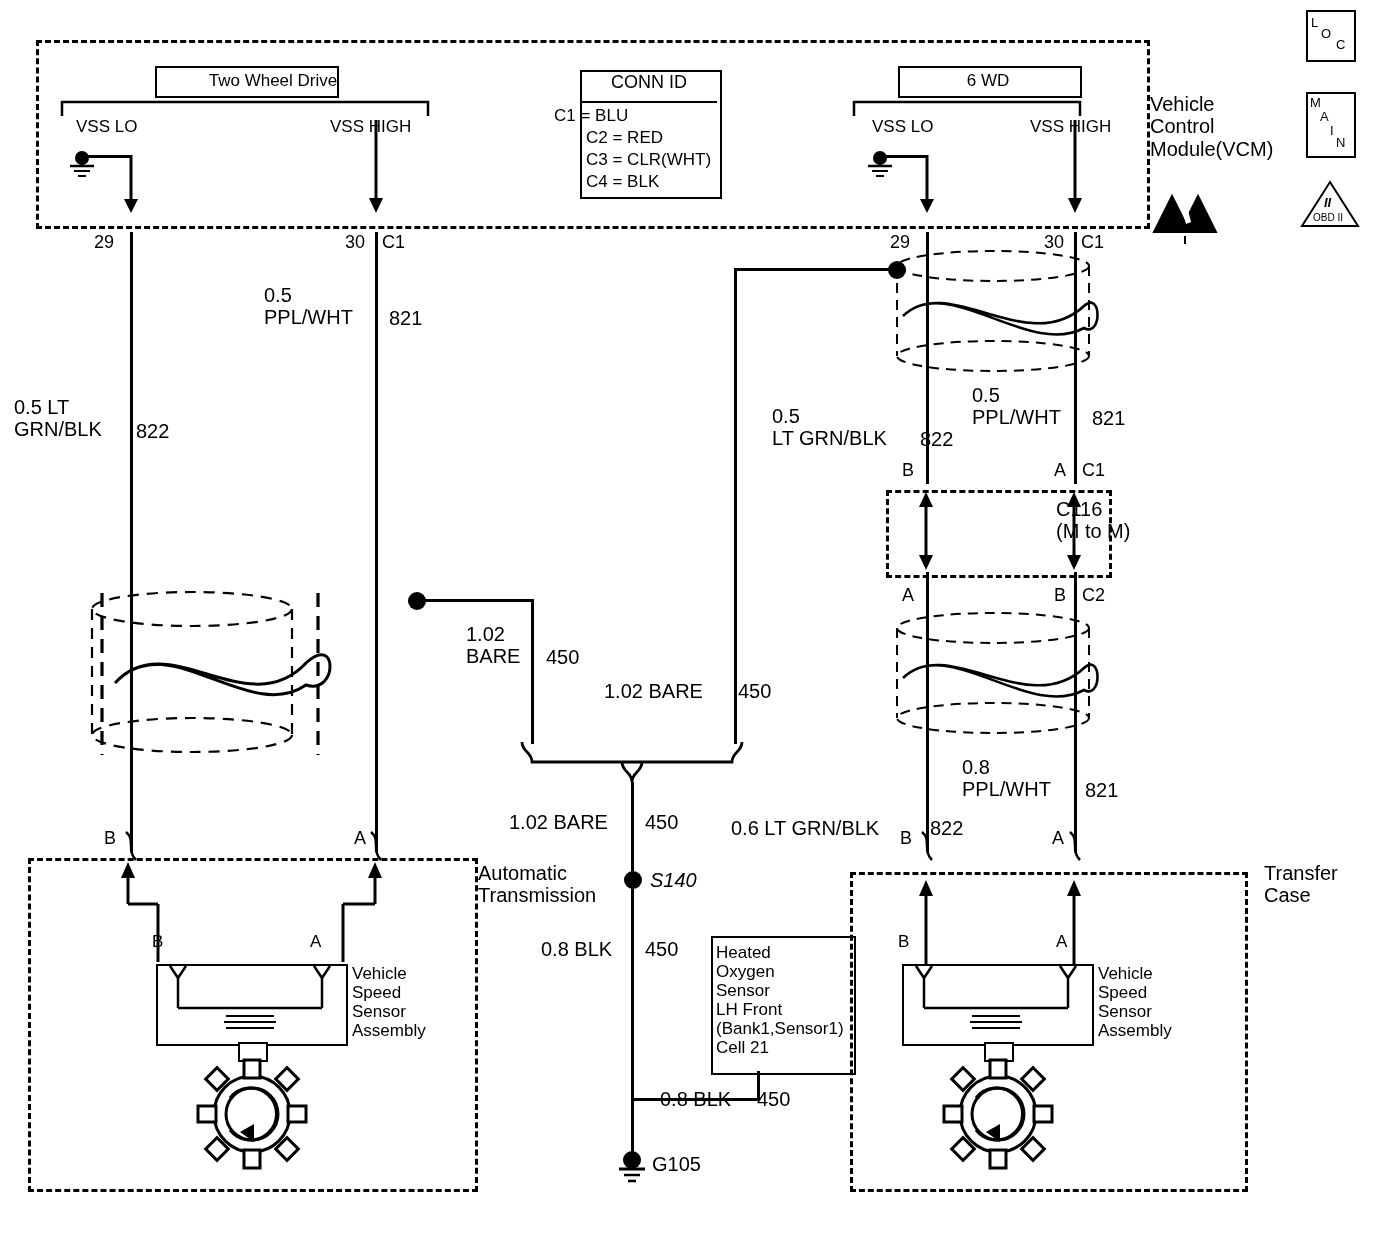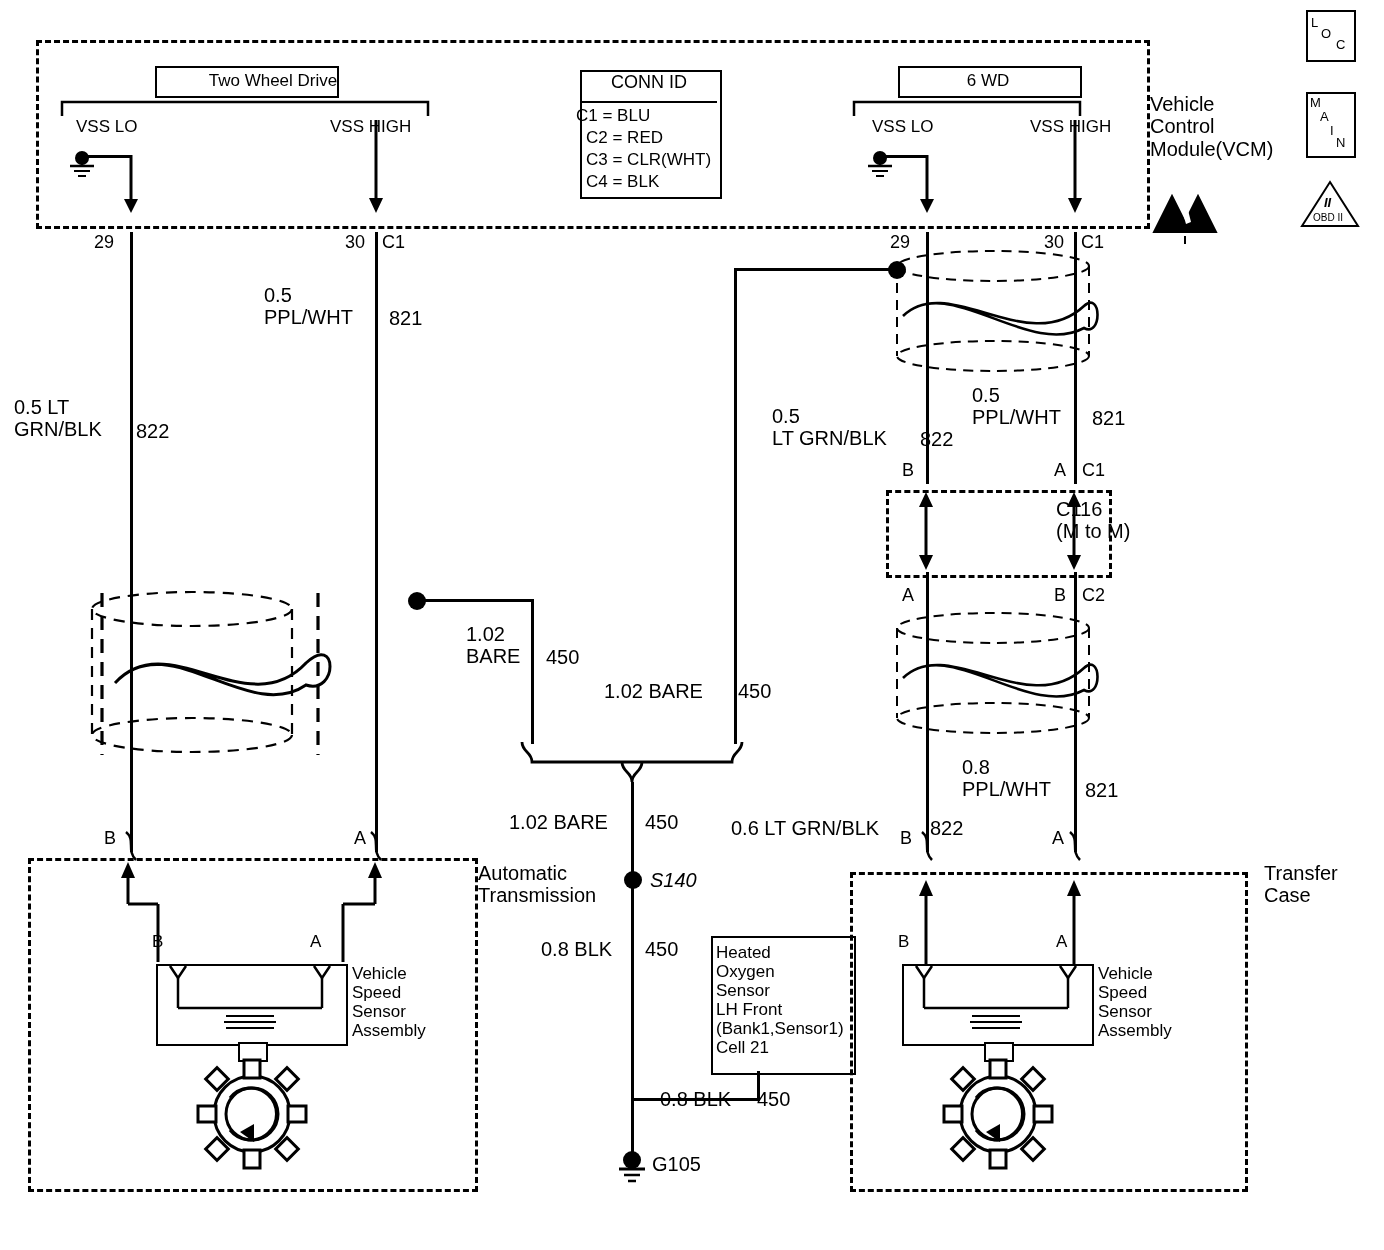--- a/index.html
+++ b/index.html
@@ -27,21 +27,21 @@
 
   <div class="box" style="left:155px;top:66px;width:180px;height:28px;"></div>
   <div class="t s17 ctr" style="left:155px;top:71px;width:180px;padding-left:28px;">Two Wheel Drive</div>
 
   <div class="box" style="left:898px;top:66px;width:180px;height:28px;"></div>
   <div class="t s17 ctr" style="left:898px;top:71px;width:180px;">6 WD</div>
 
   <div class="box" style="left:580px;top:70px;width:138px;height:125px;"></div>
   <div class="t s18 ctr" style="left:580px;top:64px;width:138px;margin-top:8px;">CONN ID</div>
   <div class="line hline" style="left:581px;top:101px;width:136px;height:2px;"></div>
-  <div class="t s17" style="left:576px;top:106px;">C1 = BLU</div>
+  <div class="t s17" style="left:554px;top:106px;">C1 = BLU</div>
   <div class="t s17" style="left:586px;top:128px;">C2 = RED</div>
   <div class="t s17" style="left:586px;top:150px;text-align:right;">C3 = CLR(WHT)</div>
   <div class="t s17" style="left:586px;top:172px;">C4 = BLK</div>
 
   <div class="t" style="left:1150px;top:93px;">Vehicle<br>Control<br>Module(VCM)</div>
 
   <div class="box" style="left:1306px;top:10px;width:46px;height:48px;"></div>
   <div class="t s13" style="left:1311px;top:16px;">L</div>
   <div class="t s13" style="left:1321px;top:27px;">O</div>
   <div class="t s13" style="left:1336px;top:38px;">C</div>

